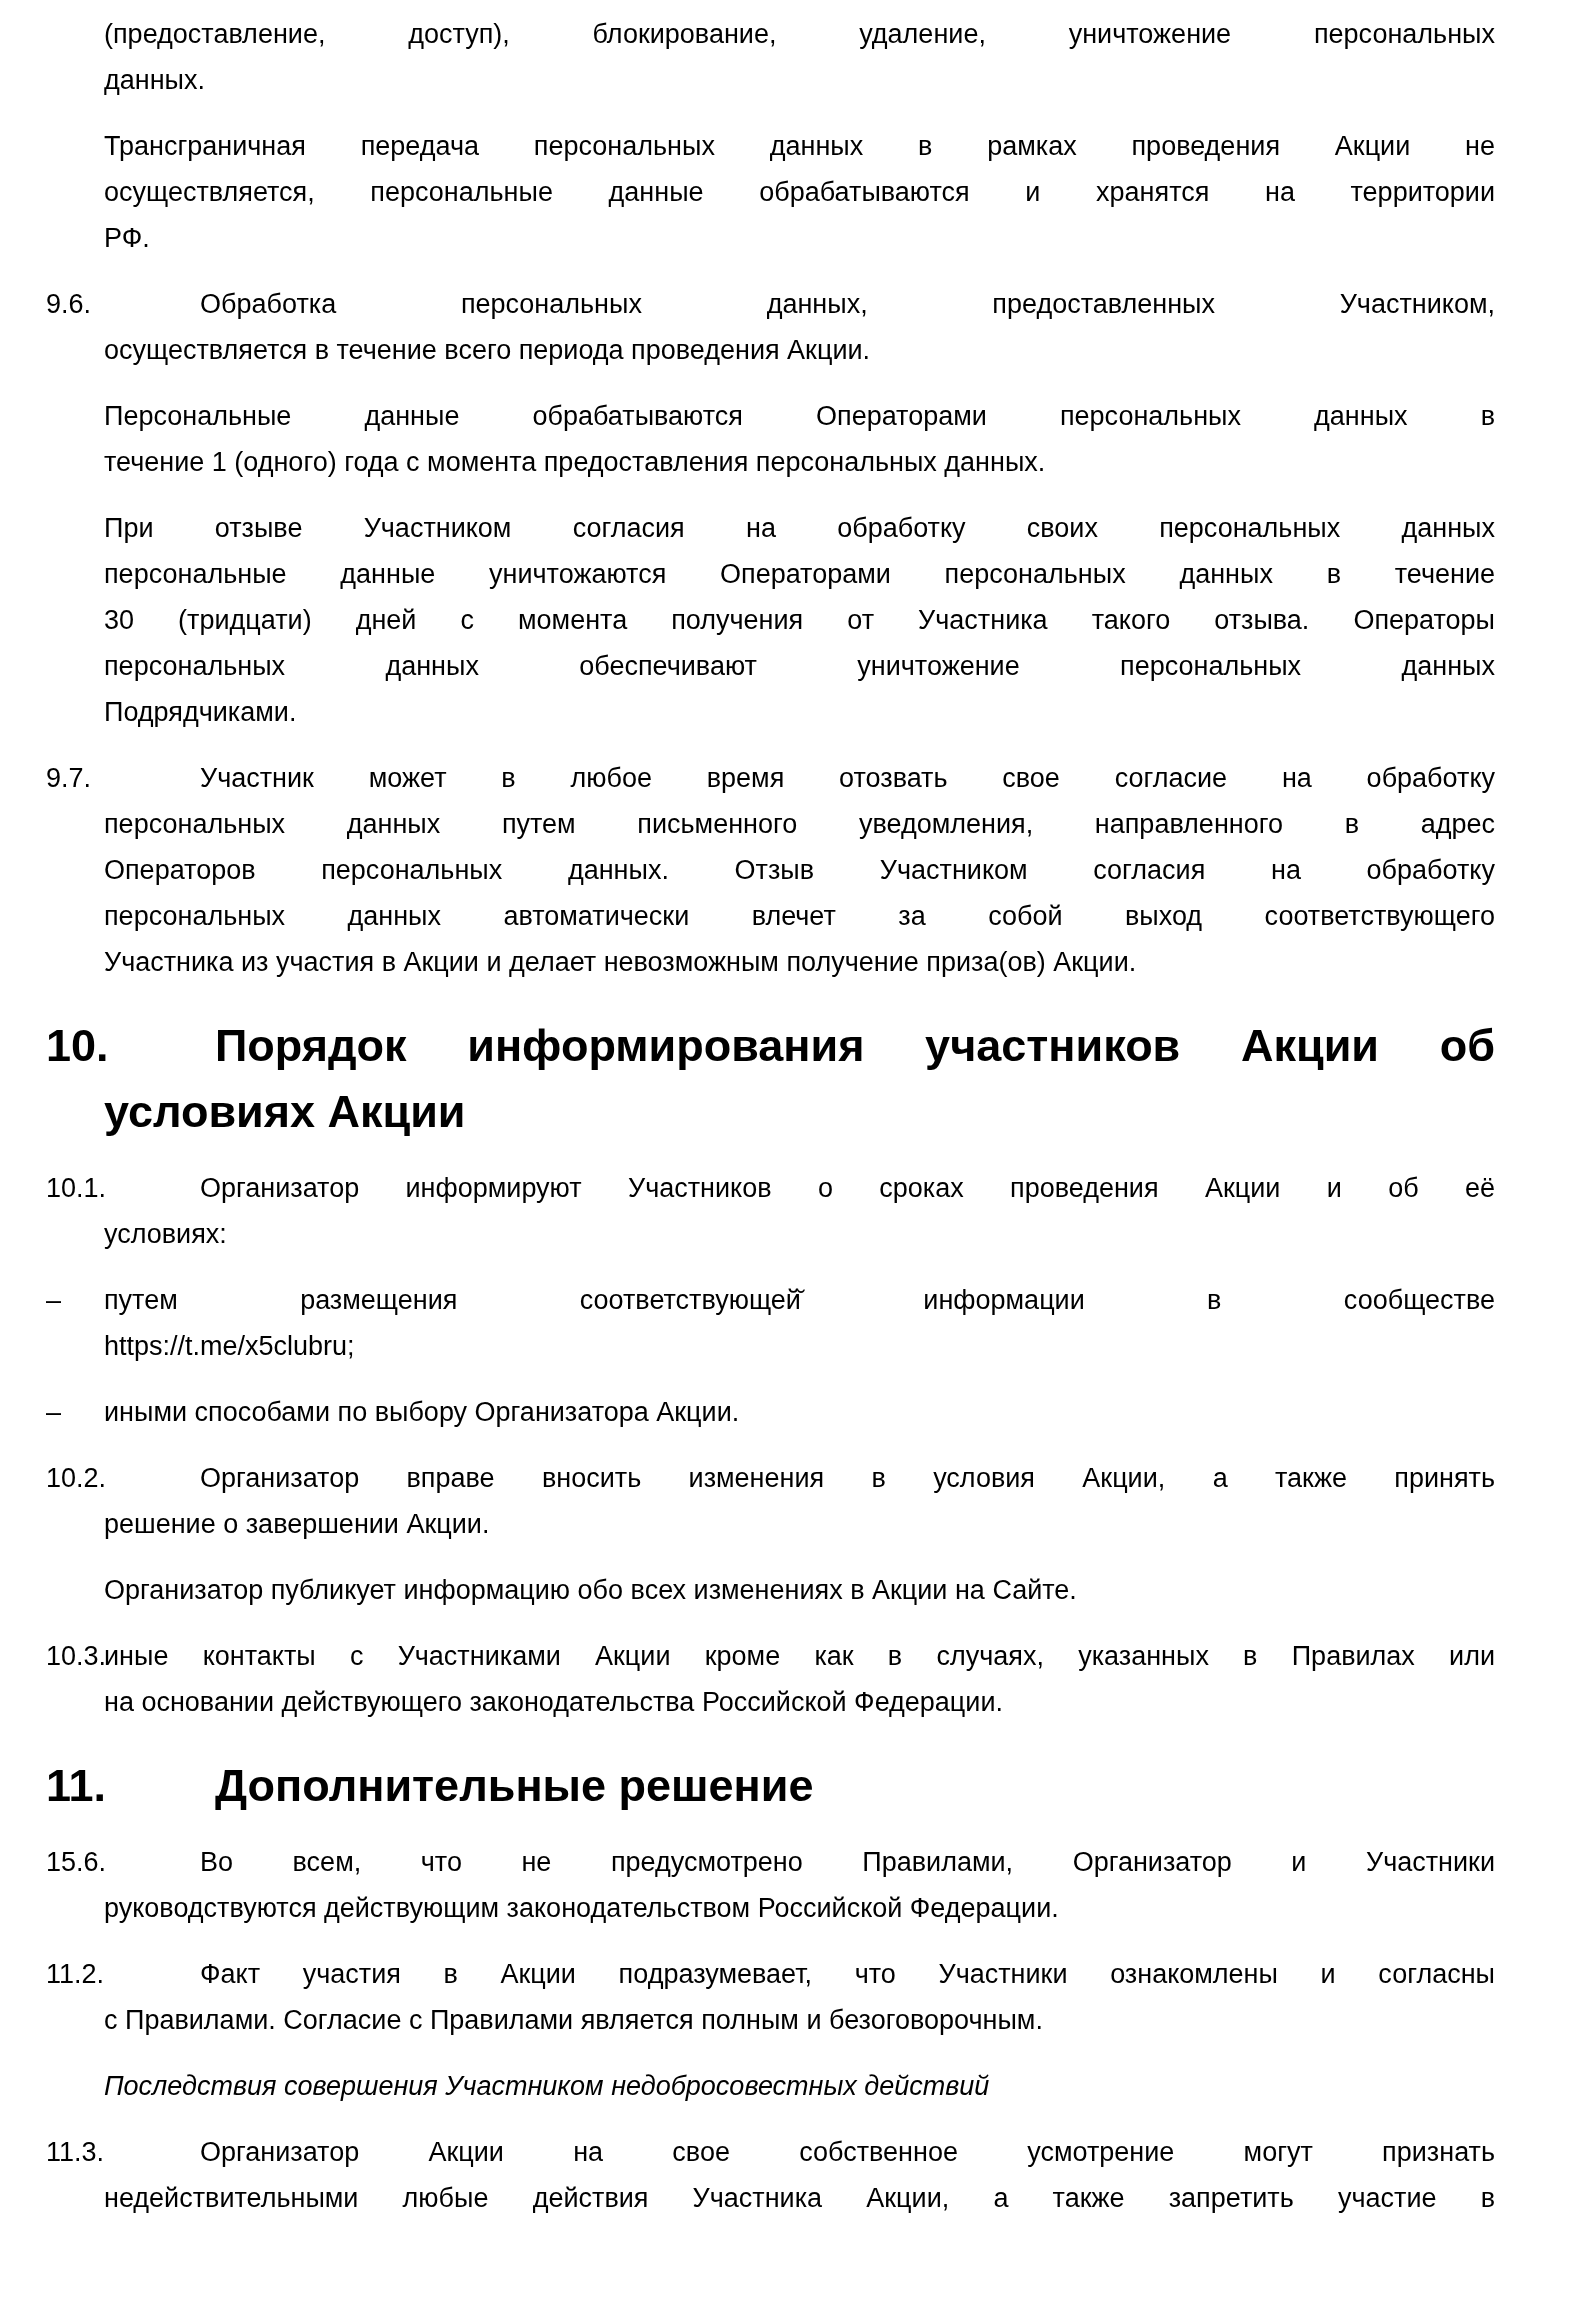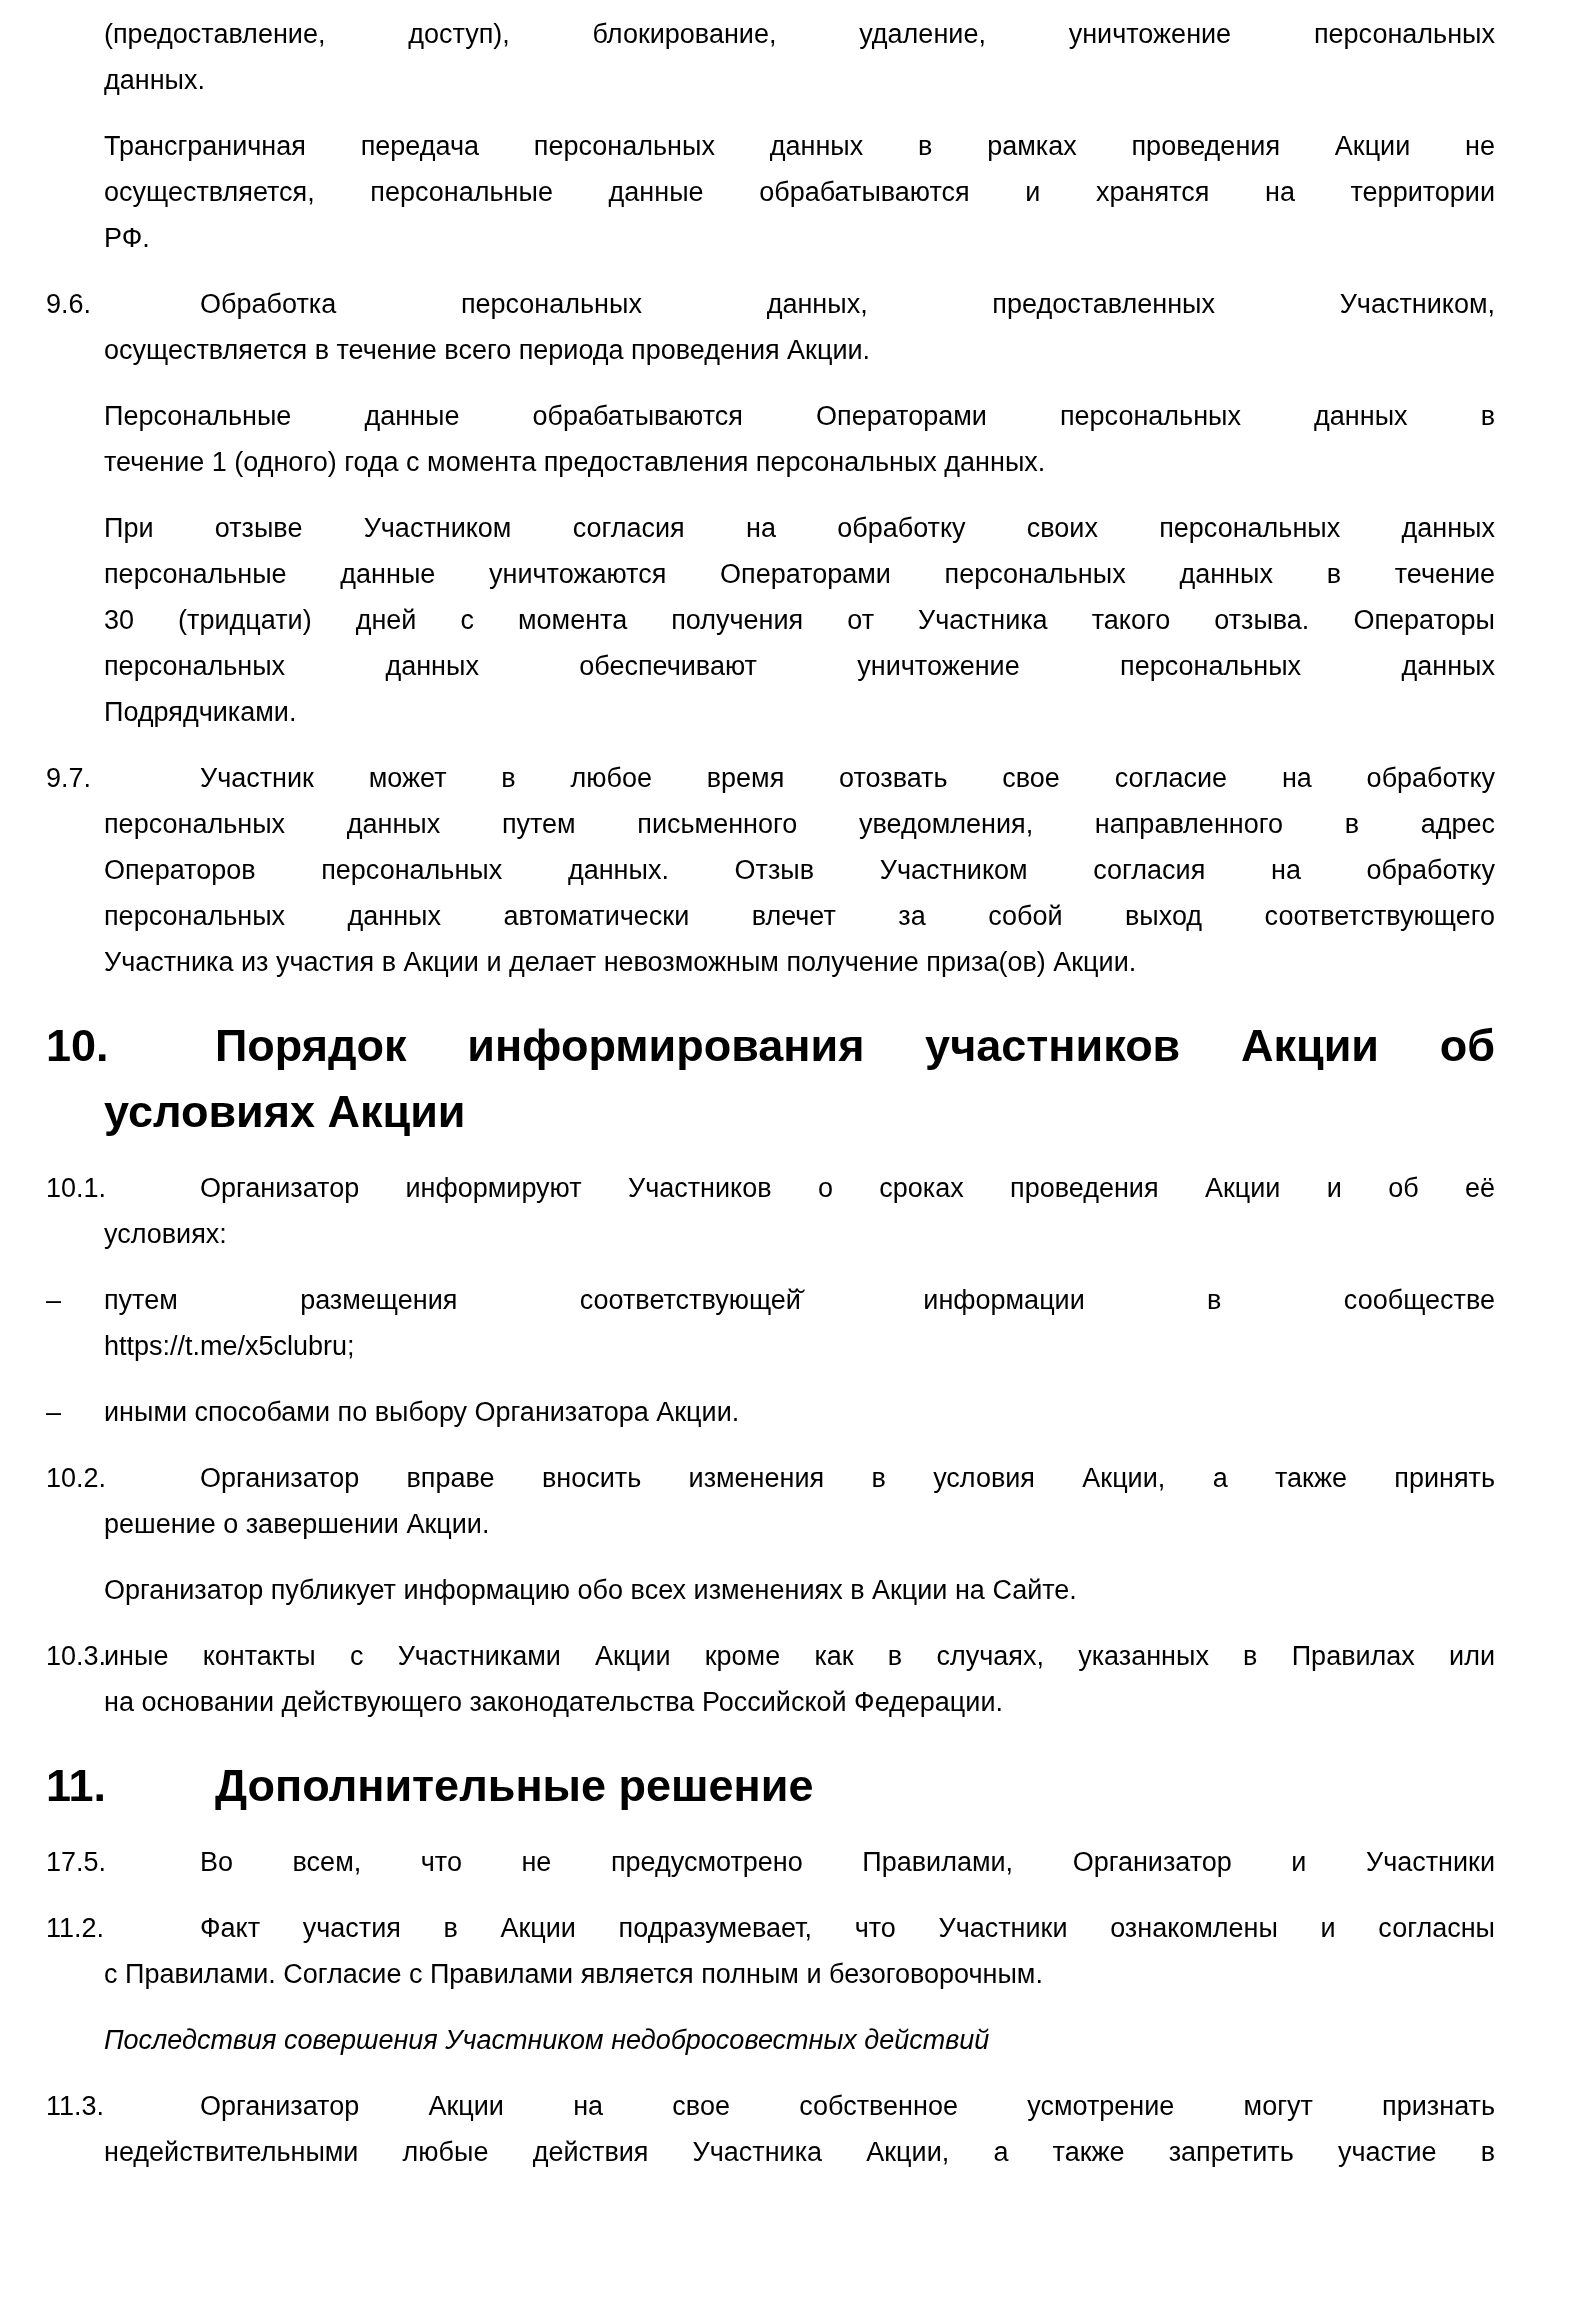--- a/index.html
+++ b/index.html
@@ -126,22 +126,23 @@
     <div class="para">
       <span class="num">10.3.</span>
       <div class="line jline">иные контакты с Участниками Акции кроме как в случаях, указанных в Правилах или</div>
       <div class="line">на основании действующего законодательства Российской Федерации.</div>
     </div>
     <div class="para heading">
       <span class="num">11.</span>
       <div class="line"><span class="tab"></span><span>Дополнительные решение</span></div>
     </div>
     <div class="para">
-      <span class="num">17.5.</span>
+      <span class="num">15.6.</span>
       <div class="line jline"><span class="tab"></span><span>Во всем, что не предусмотрено Правилами, Организатор и Участники</span></div>
+      <div class="line">руководствуются действующим законодательством Российской Федерации.</div>
     </div>
     <div class="para">
       <span class="num">11.2.</span>
       <div class="line jline"><span class="tab"></span><span>Факт участия в Акции подразумевает, что Участники ознакомлены и согласны</span></div>
       <div class="line">с Правилами. Согласие с Правилами является полным и безоговорочным.</div>
     </div>
     <div class="para italic-para">
       <div class="line">Последствия совершения Участником недобросовестных действий</div>
     </div>
     <div class="para">

